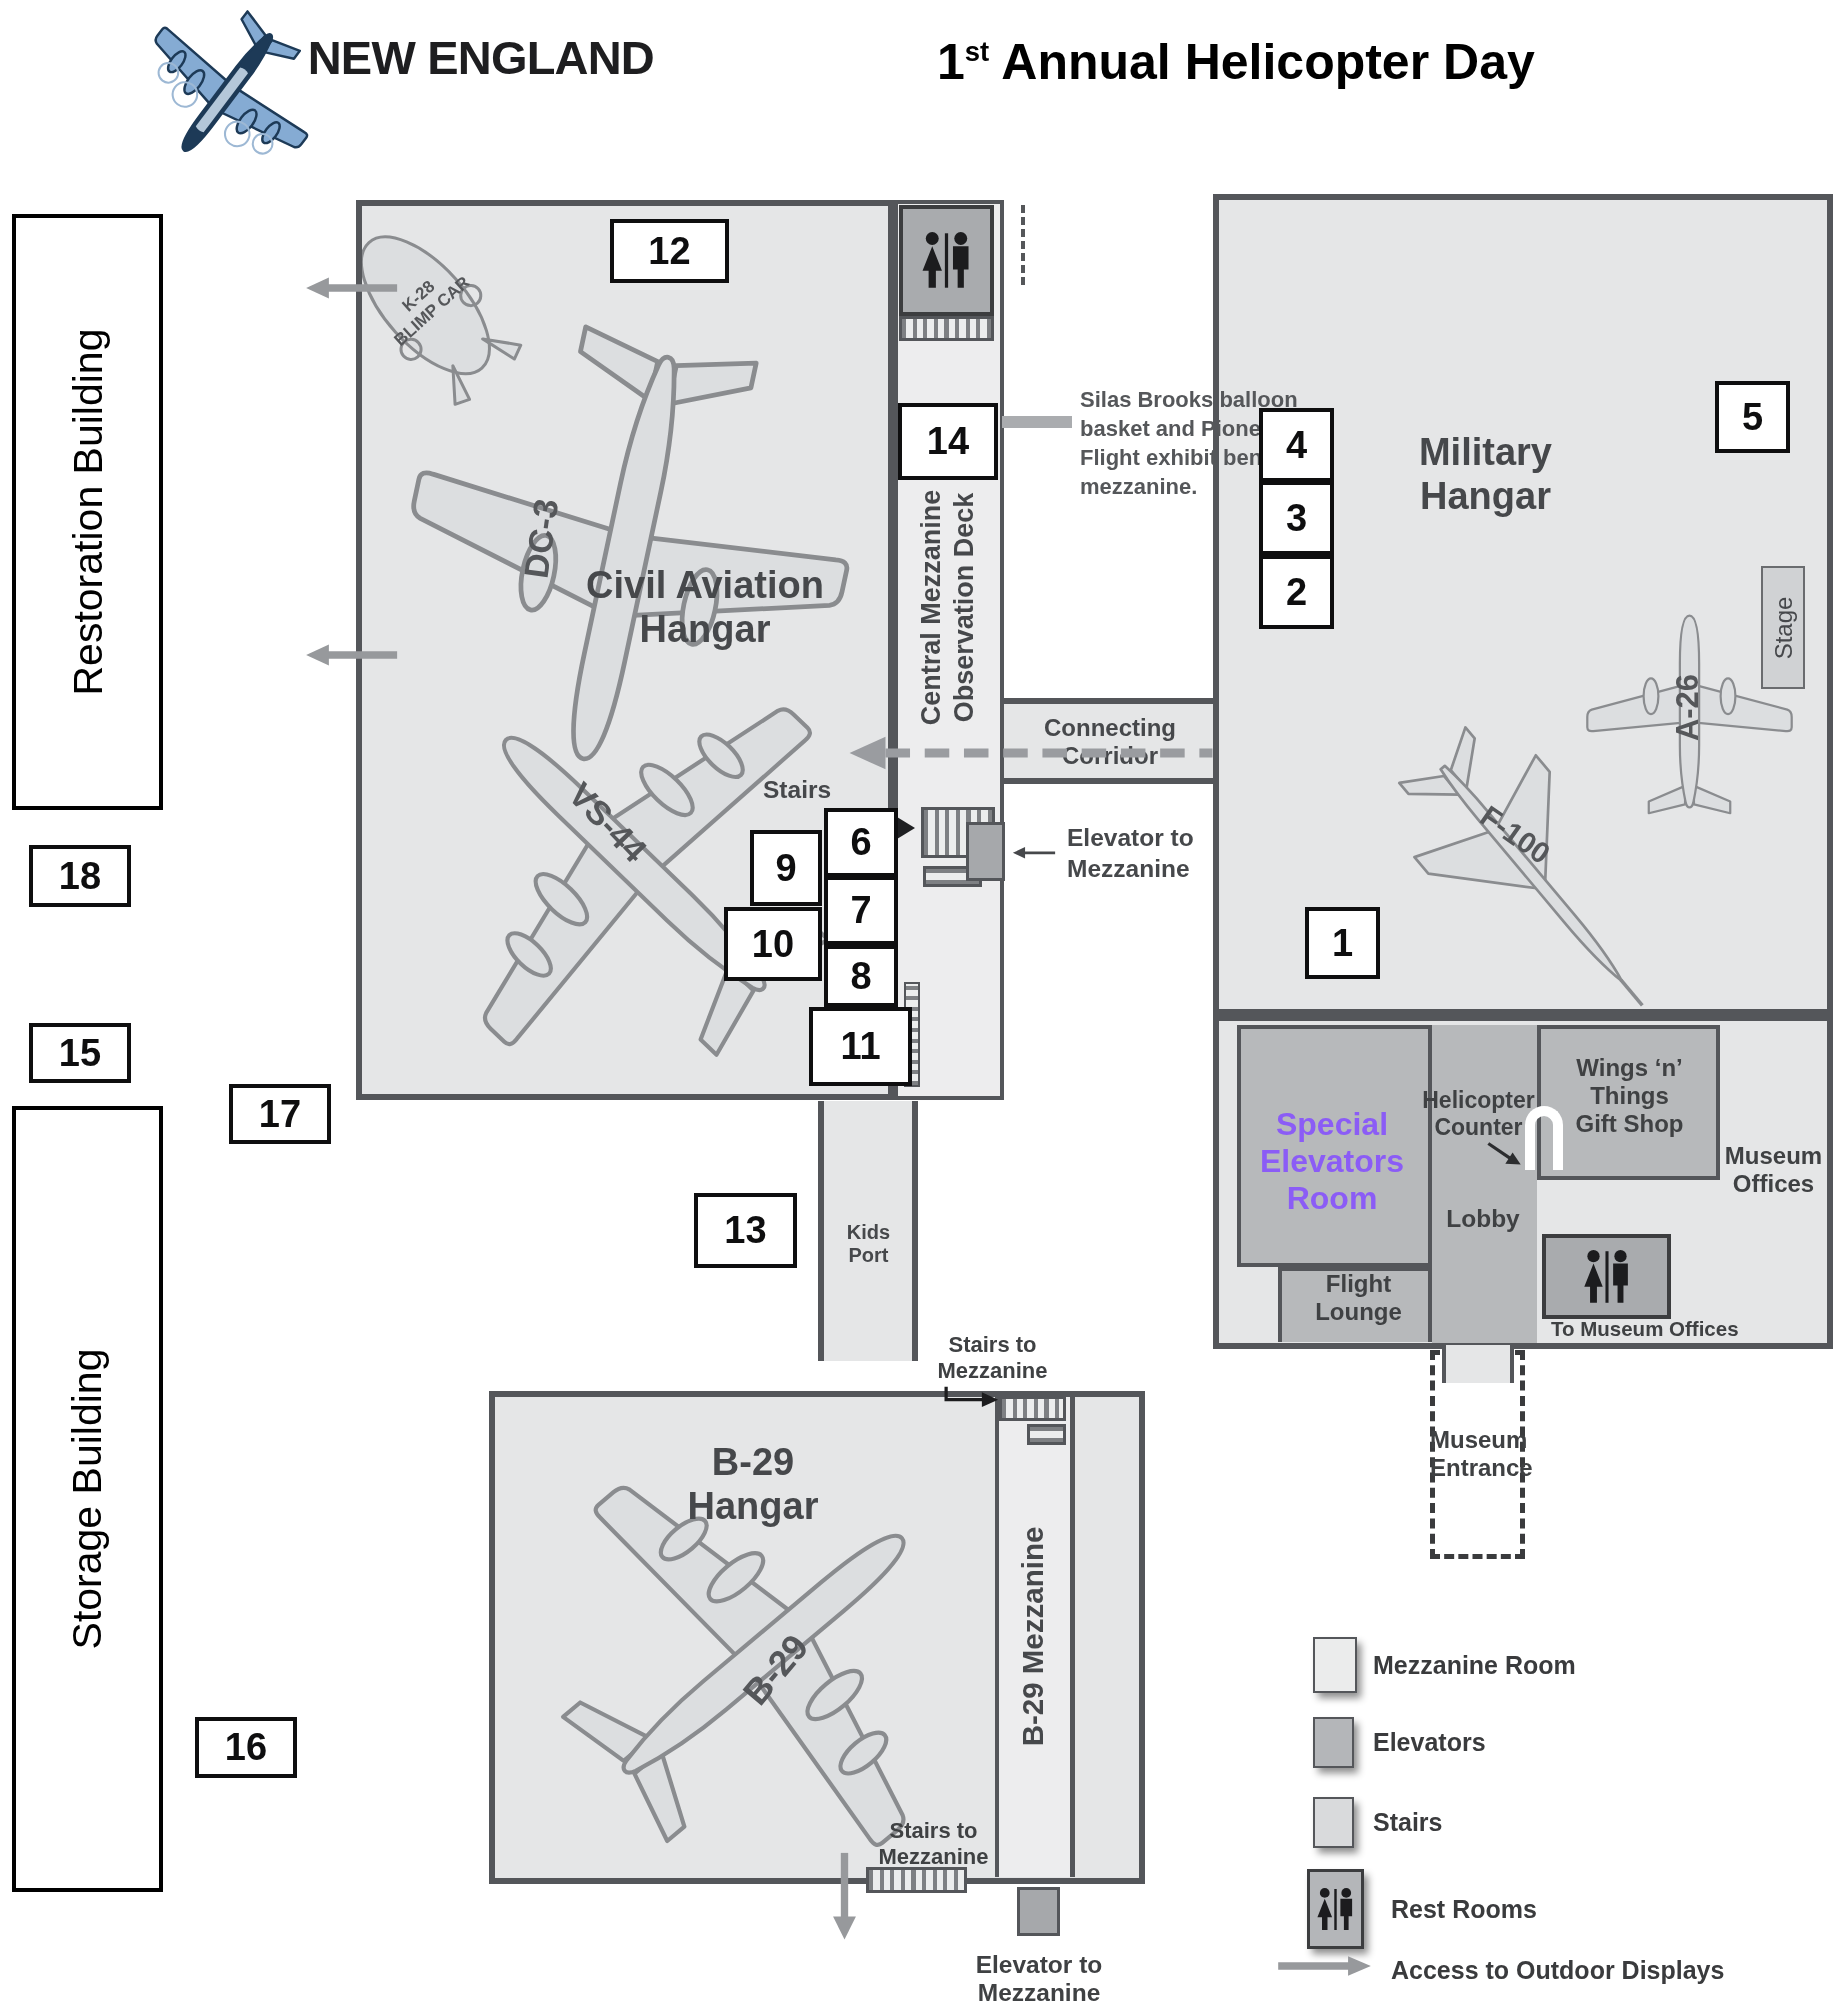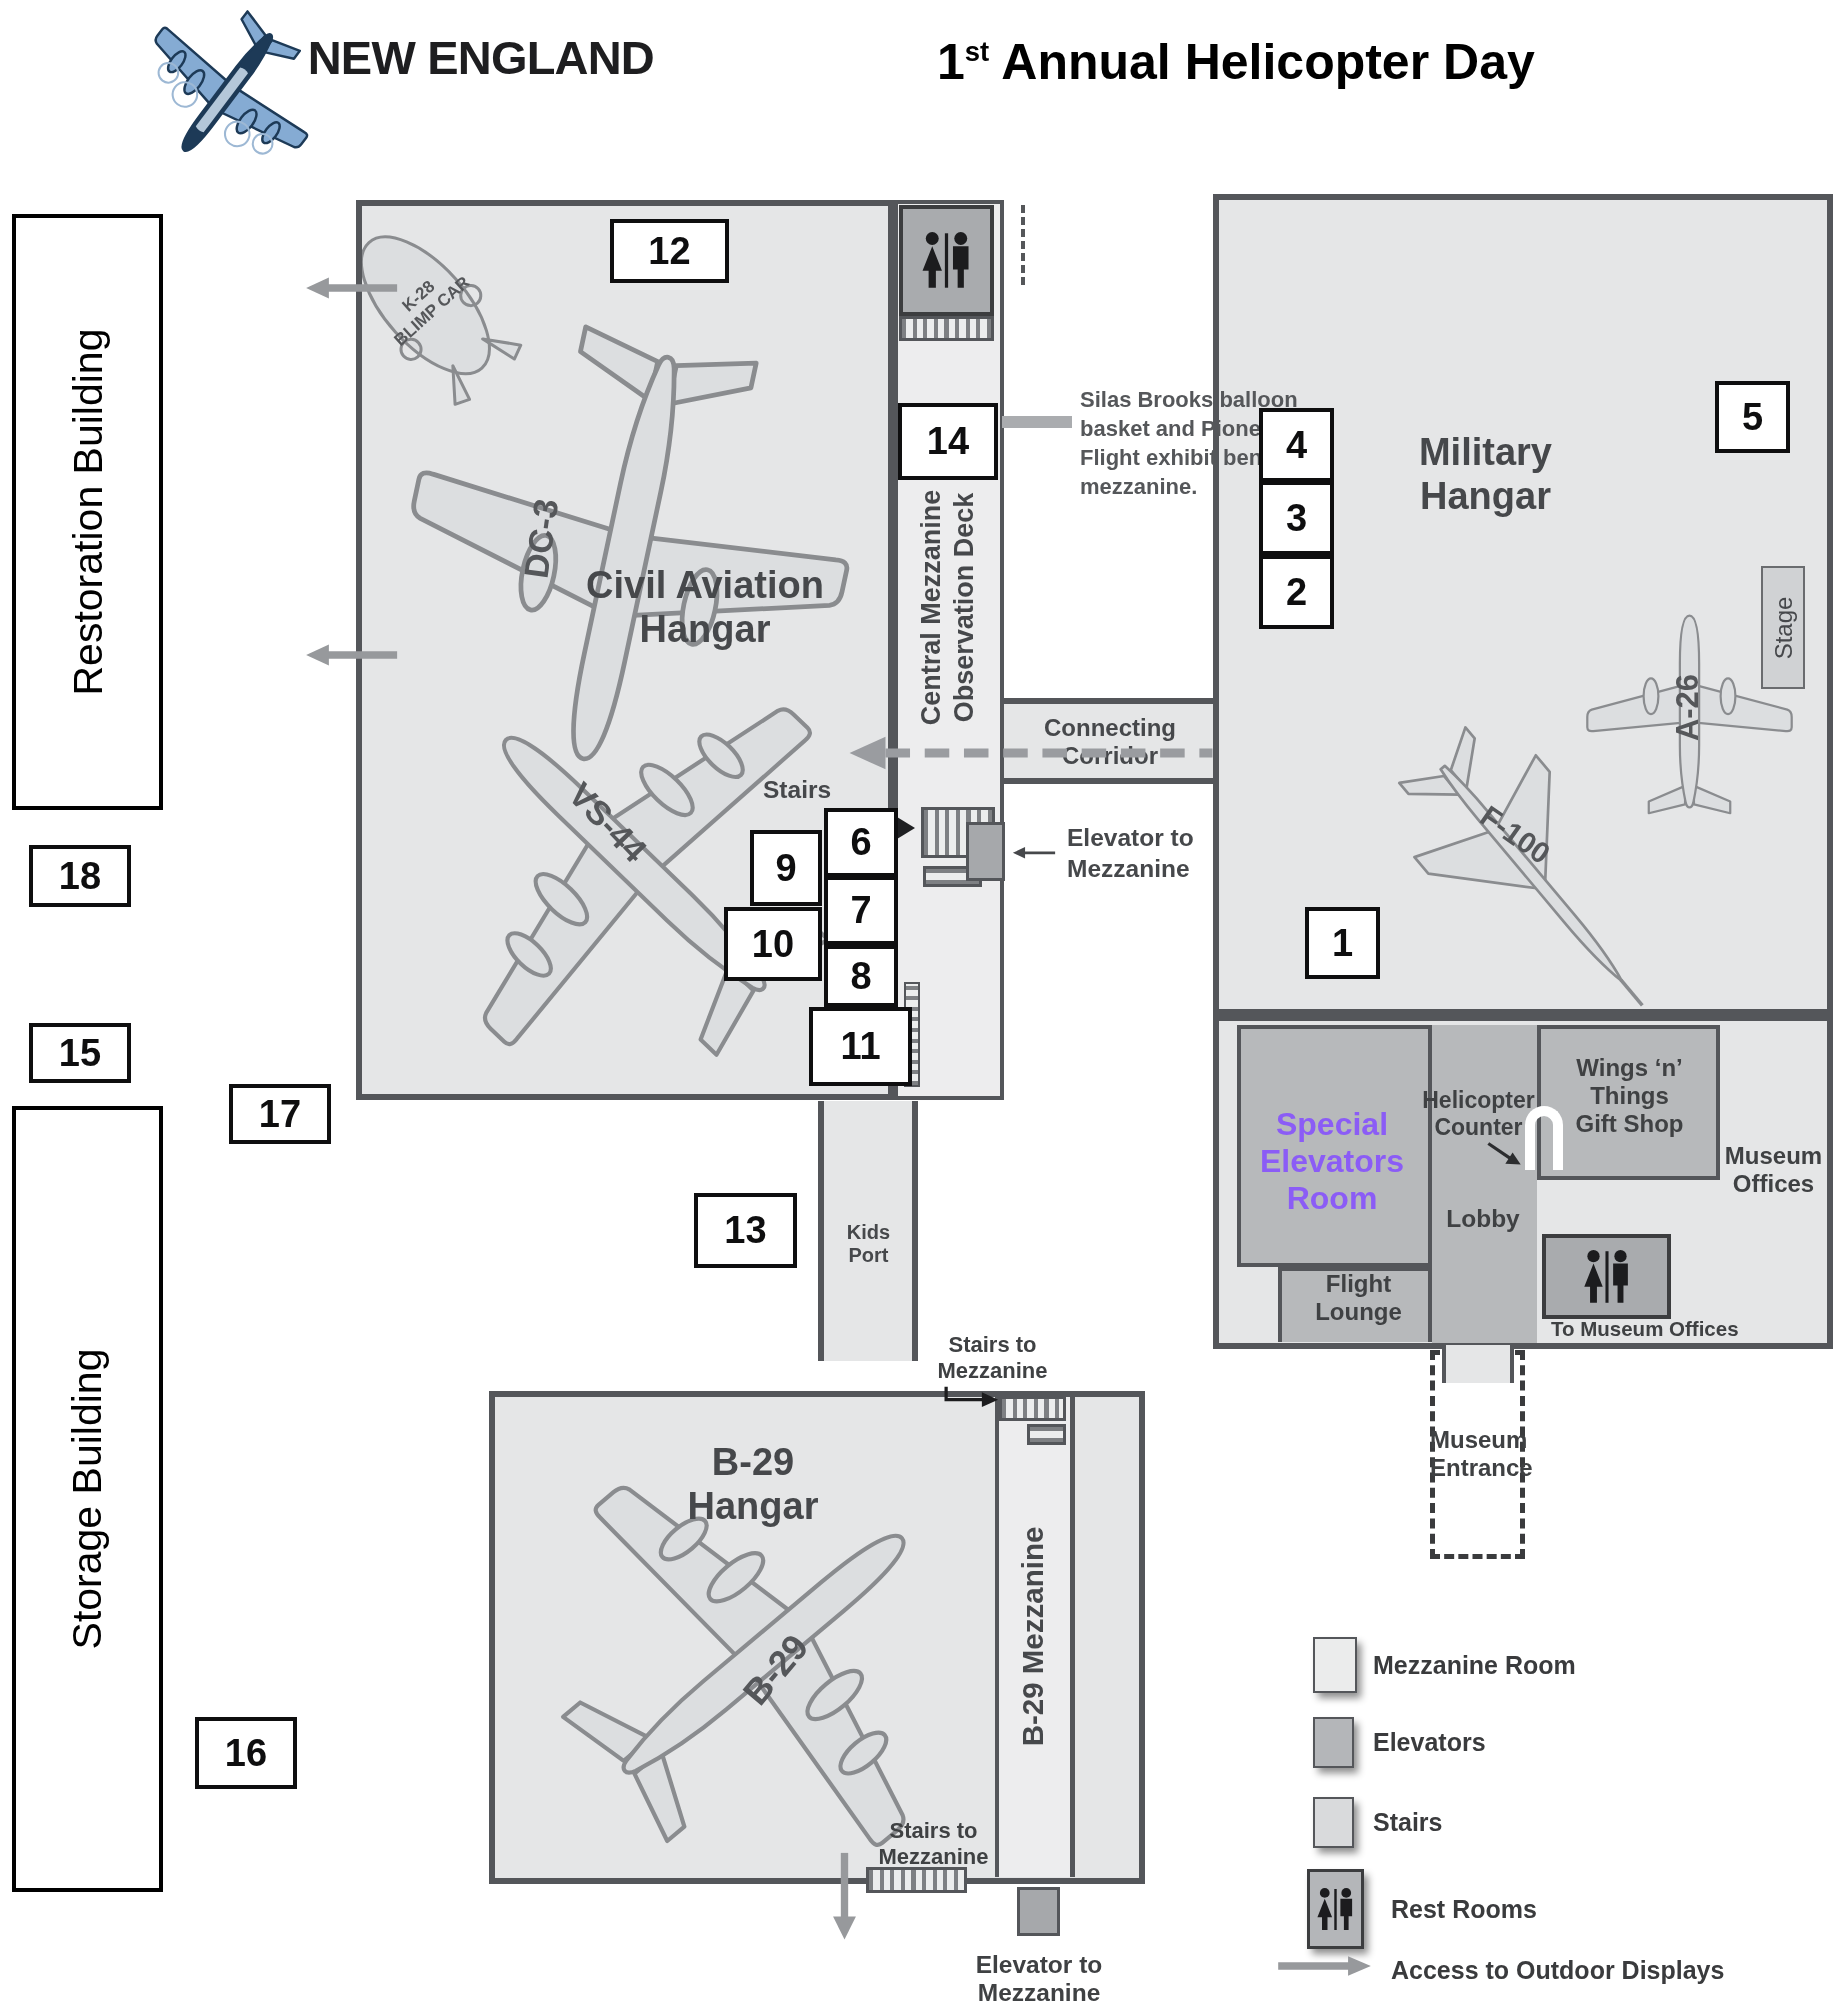--- a/index.html
+++ b/index.html
@@ -64,21 +64,21 @@
 
 <div class="nb" style="left:29px;top:845px;width:102px;height:62px;">
     <span>18</span>
   </div>
 <div class="nb" style="left:29px;top:1023px;width:102px;height:60px;">
     <span>15</span>
   </div>
 <div class="nb" style="left:229px;top:1084px;width:102px;height:60px;">
     <span>17</span>
   </div>
-<div class="nb" style="left:195px;top:1717px;width:102px;height:72px;">
+<div class="nb" style="left:195px;top:1717px;width:102px;height:61px;">
     <span>16</span>
   </div>
 
 <div class="room" style="left:356px;top:200px;width:538px;height:900px;overflow:hidden;">
 
   <div class="abs" style="left:4.1px;top:0px;width:139px;height:221px;transform:rotate(-42deg);">
     <svg width="139" height="221" viewBox="0 0 120 220">
       <g class="plane">
         <ellipse cx="60" cy="95" rx="40" ry="84"></ellipse>
         <path d="M40,158 L16,188 L30,194 Z"></path>

